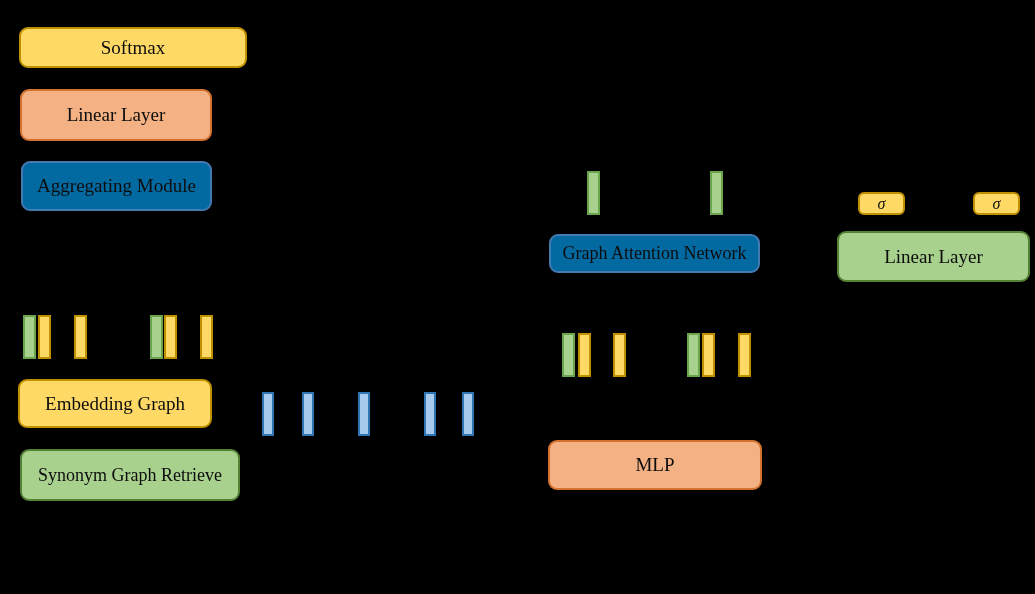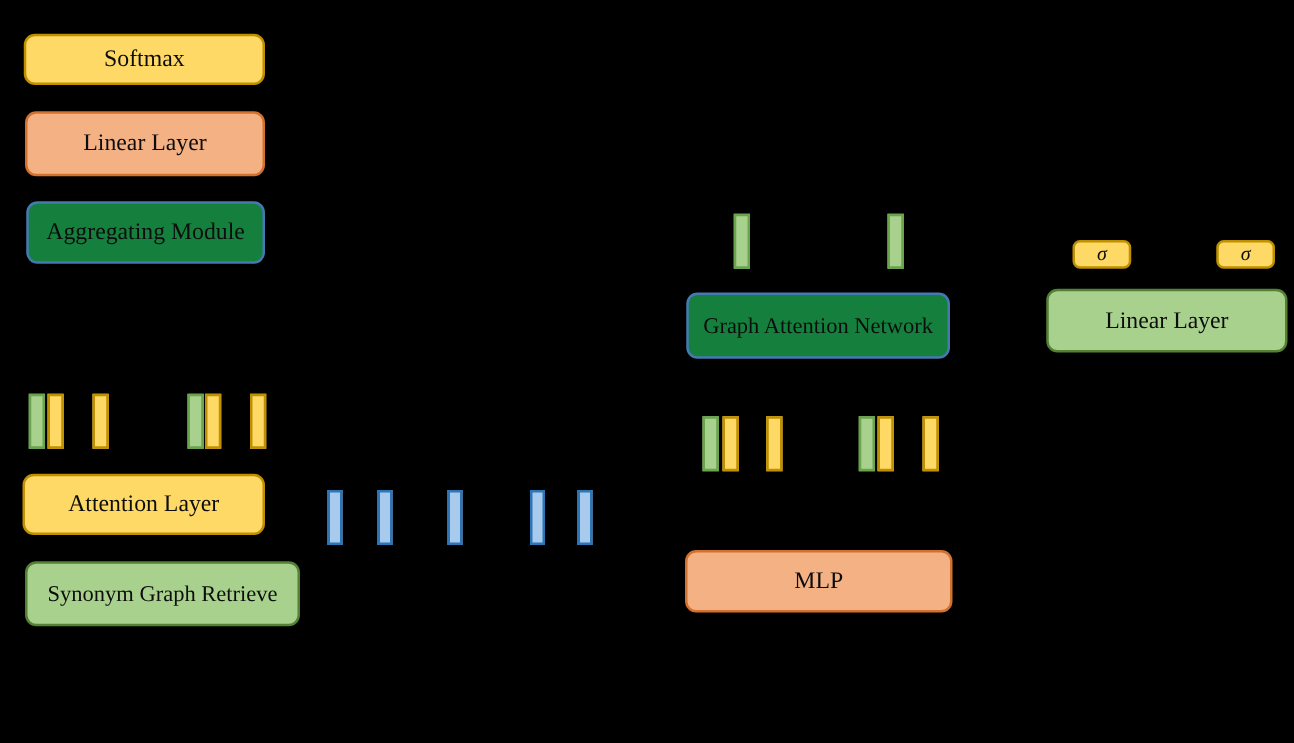--- a/index.html
+++ b/index.html
@@ -17,31 +17,31 @@
     border:2px solid;
     display:flex;align-items:center;justify-content:center;
     text-align:center;
     color:#0d0d0d;
     font-size:19px;
     line-height:1.12;
   }
   .box.two-line{font-size:18px;padding:2px 6px;}
   .yellow-box{background:#FFD966;border-color:#BF9000;}
   .orange-box{background:#F4B183;border-color:#D2722E;}
-  .blue-box  {background:#15803d;border-color:#4579B2;}
+  .blue-box  {background:#0369a1;border-color:#4579B2;}
   .green-box {background:#A9D18E;border-color:#548235;}
 
-  #box-softmax            {left:19px;  top:27px;  width:193px; height:41px;}
+  #box-softmax            {left:19px;  top:27px;  width:228px; height:41px;}
   #box-linear-left        {left:20px;  top:89px;  width:192px; height:52px;}
   #box-aggregating        {left:21px;  top:161px; width:191px; height:50px;}
   #box-embedding          {left:18px;  top:379px; width:194px; height:49px;}
   #box-synonym            {left:20px;  top:449px; width:220px; height:52px;}
   #box-bert               {left:245px; top:448px; width:242px; height:50px;}
   #box-mlp                {left:548px; top:440px; width:214px; height:50px;}
-  #box-gat                {left:549px; top:234px; width:211px; height:53px;}
+  #box-gat                {left:549px; top:234px; width:211px; height:39px;}
   #box-linear-right       {left:837px; top:231px; width:193px; height:51px;}
 
   
   .sigma{
     position:absolute;width:47px;height:23px;
     box-sizing:border-box;border-radius:6px;border:2px solid #BF9000;
     background:#FFD966;color:#0d0d0d;
     display:flex;align-items:center;justify-content:center;
     font-size:16px;font-style:italic;
   }
@@ -100,21 +100,21 @@
 
   <div class="bar-group" id="bars-embedding">
       <div class="bar green"></div>
       <div class="bar yellow"></div>
       <div class="bar yellow"></div>
       <div class="bar green"></div>
       <div class="bar yellow"></div>
       <div class="bar yellow"></div>
     </div>
 
-  <div class="box yellow-box" id="box-embedding">Attention Layer</div>
+  <div class="box yellow-box" id="box-embedding">Embedding Graph</div>
 
   <div class="box green-box two-line" id="box-synonym">Synonym Graph Retrieve</div>
 
   <div class="bar-group" id="bars-bert">
       <div class="bar blue"></div>
       <div class="bar blue"></div>
       <div class="bar blue"></div>
       <div class="bar blue"></div>
       <div class="bar blue"></div>
     </div>

